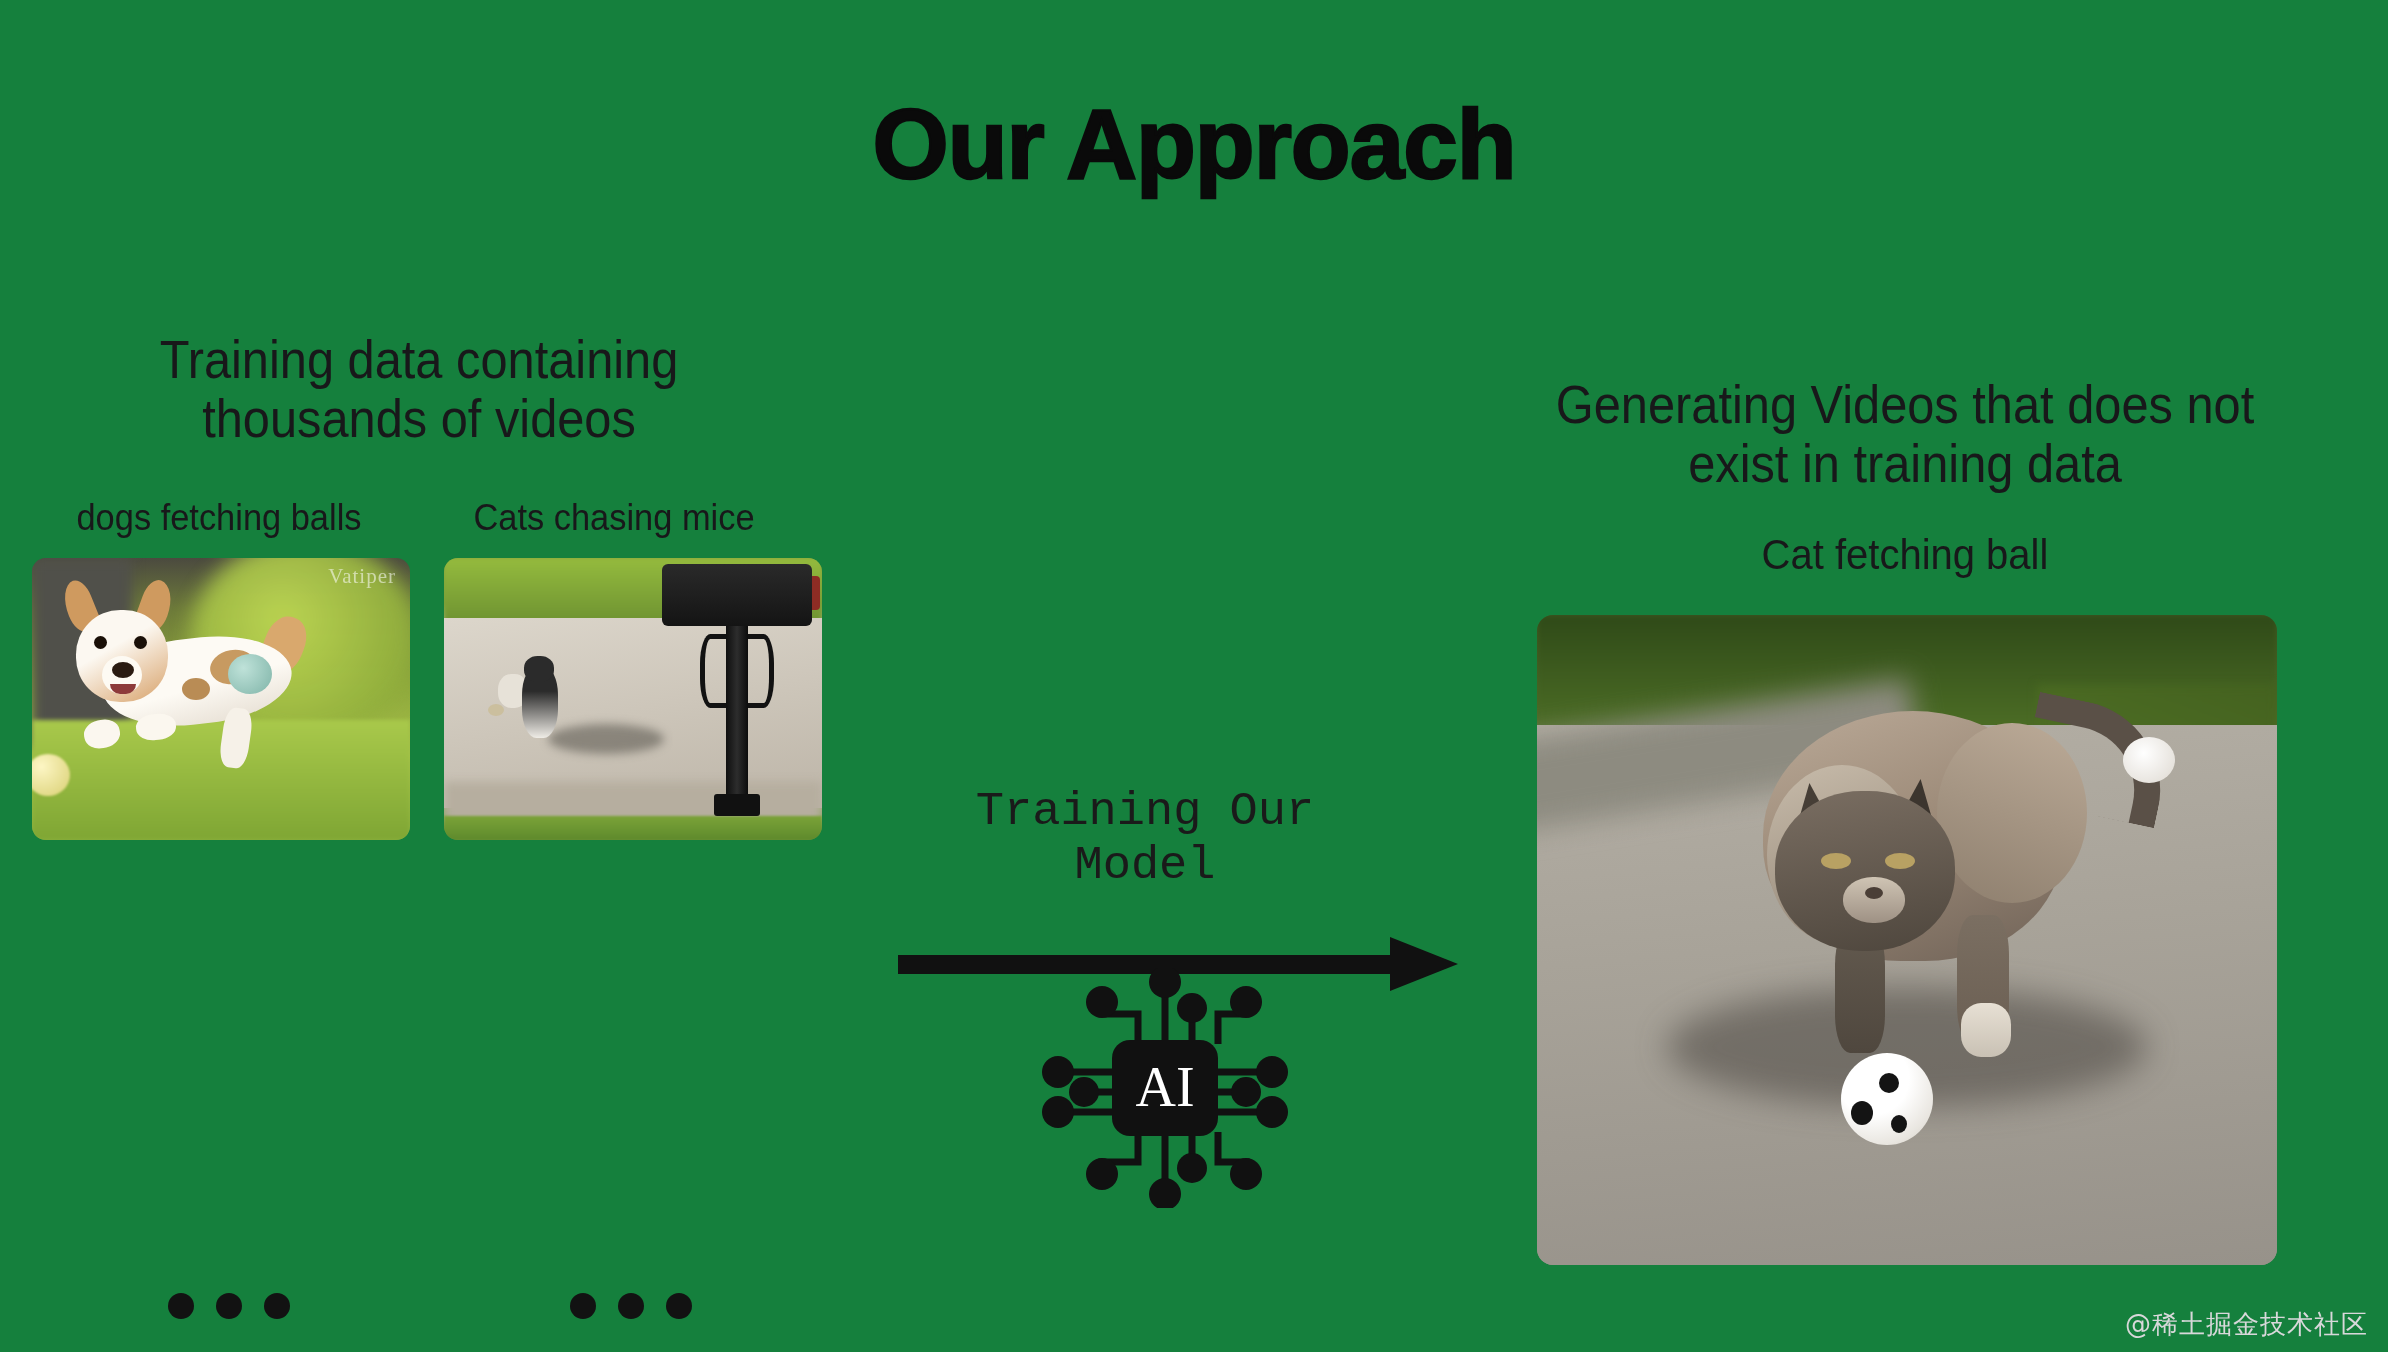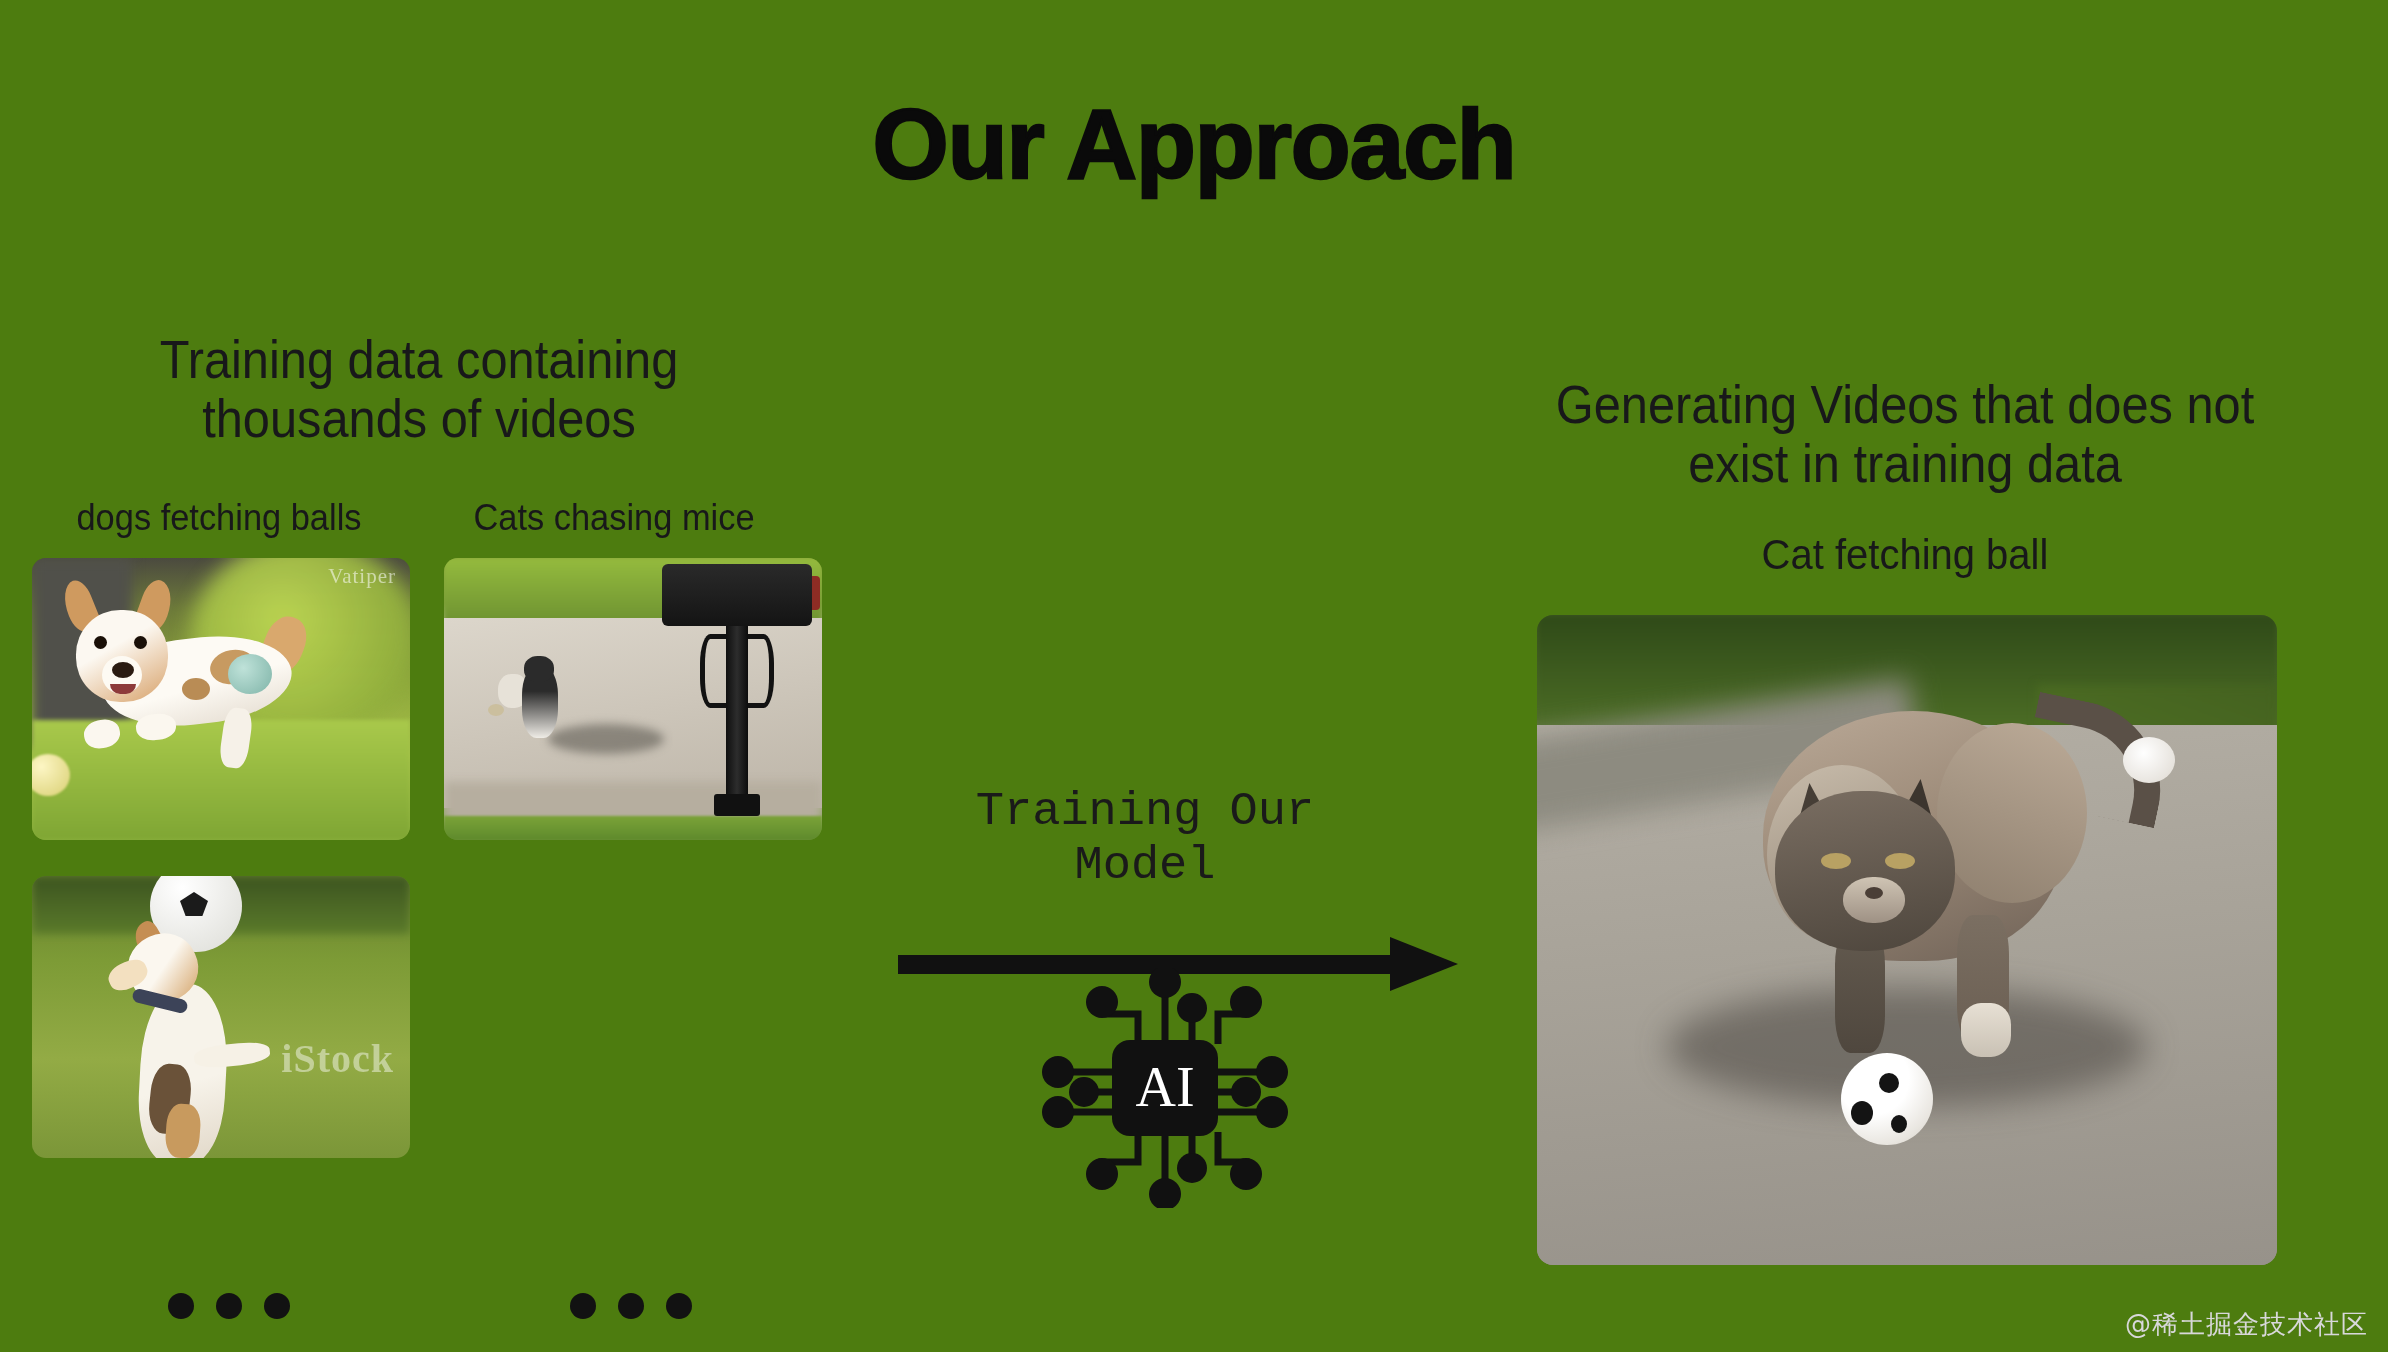--- a/index.html
+++ b/index.html
@@ -3,21 +3,21 @@
 <meta charset="utf-8">
 <title>Our Approach</title>
 <style>
   * { margin:0; padding:0; box-sizing:border-box; }
   html,body{
     width:2388px; height:1352px;
     background:#fdfdfd;
     font-family:"Liberation Sans", sans-serif;
     overflow:hidden;
   }
-  #slide{ position:relative; width:2388px; height:1352px; background:#4d7c0f; }
+  #slide{ position:relative; width:2388px; height:1352px; background:#15803d; }
 
   
   #title{
     position:absolute; left:0; top:95px; width:2388px;
     text-align:center;
     font-family:"Liberation Sans", sans-serif;
     font-weight:bold;
     font-size:98px;
     letter-spacing:-1px;
     color:#0a0a0a;
@@ -310,33 +310,20 @@
       <div class="catb"></div>
       <div class="cathd"></div>
       <div class="post"></div>
       <div class="scroll-l"></div>
       <div class="scroll-r"></div>
       <div class="postfoot"></div>
       <div class="mbox2"></div>
       <div class="mbox"></div>
     </div>
 
-    <div class="thumb" id="thumb-3">
-      <div class="trees"></div>
-      <div class="soccer"></div>
-      <div class="db"></div>
-      <div class="bpatch"></div>
-      <div class="tpatch"></div>
-      <div class="fleg"></div>
-      <div class="dear"></div>
-      <div class="dh"></div>
-      <div class="dmz"></div>
-      <div class="collar"></div>
-      <div class="wm">iStock</div>
-    </div>
 
   </div>
 
   <div class="dots" id="dots-left">
     <span></span>
     <span></span>
     <span></span>
   </div>
   <div class="dots" id="dots-right">
     <span></span>

